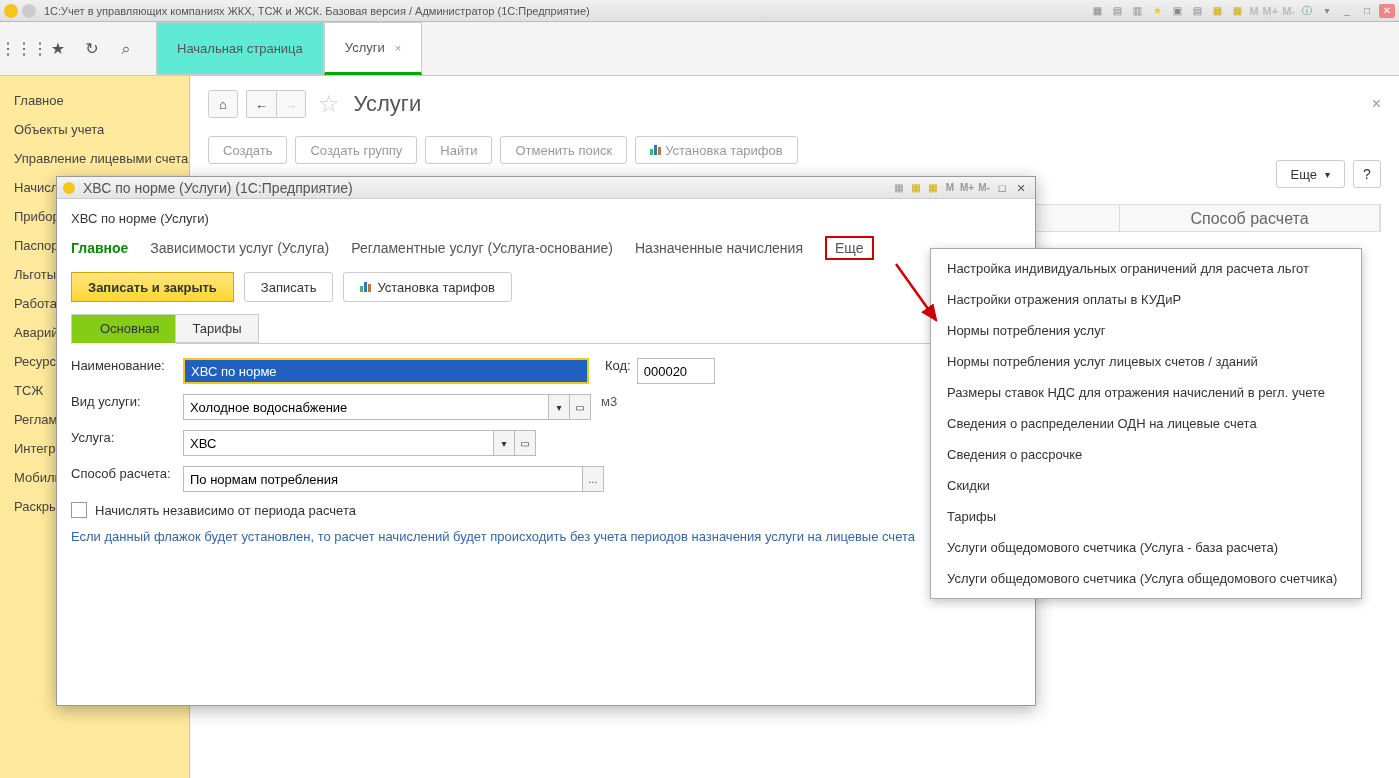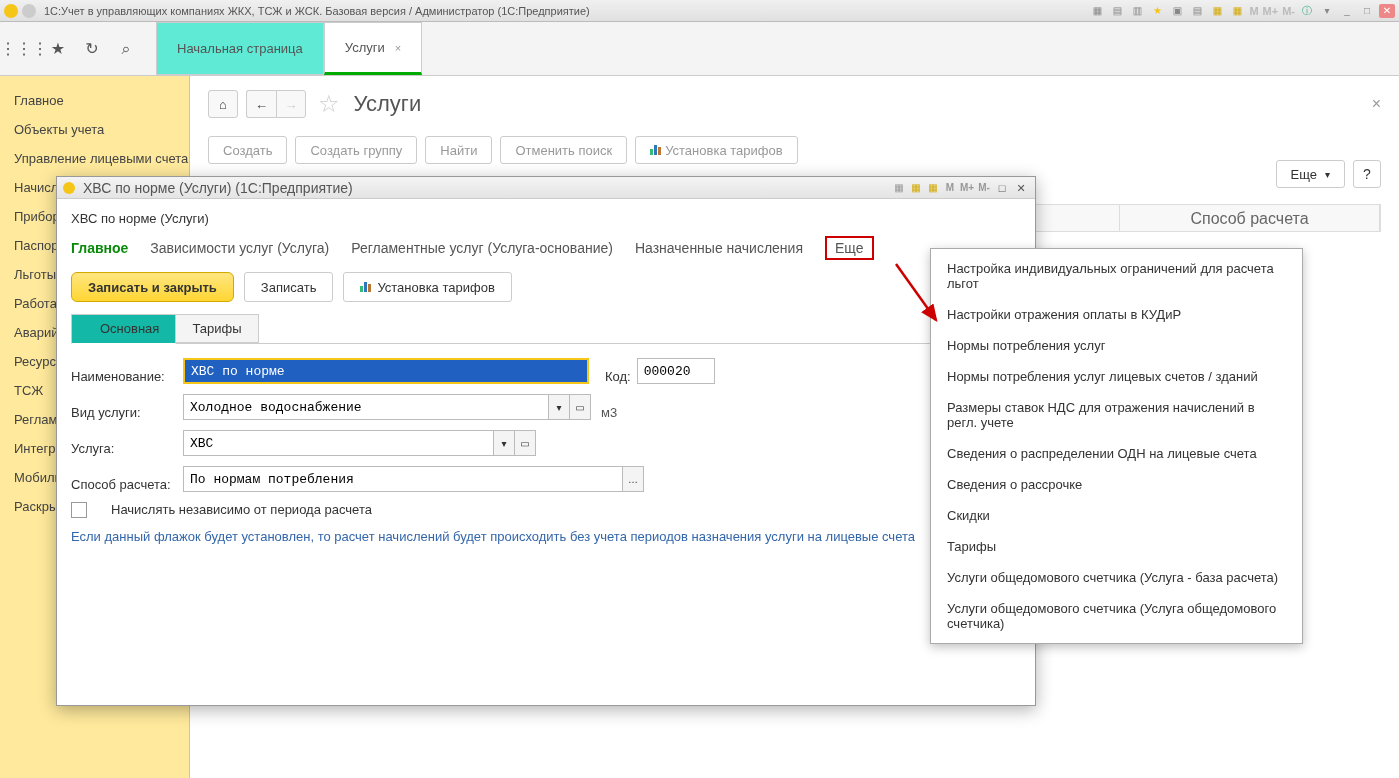--- a/index.html
+++ b/index.html
@@ -55,48 +55,48 @@
   .mt-close { width: 16px; height: 14px; color: #555; text-align: center; line-height: 14px; font-size: 11px; cursor: pointer; }
   
   .modal-body { padding: 8px 14px; }
   .modal-heading { font-size: 13px; color: #333; margin: 4px 0 10px; }
   .modal-tabs { display: flex; gap: 22px; border-bottom: none; margin-bottom: 12px; }
   .modal-tab { padding: 4px 0; font-size: 14px; color: #555; cursor: pointer; }
   .modal-tab.active { color: #0a8a0a; font-weight: bold; }
   .modal-tab.highlighted { border: 2px solid #c00; padding: 2px 8px; }
   
   .modal-actions { display: flex; gap: 10px; margin-bottom: 12px; }
-  .yellow-btn { height: 30px; padding: 0 16px; background: linear-gradient(#ffe680, #ffd633); border: 1px solid #d4a800; border-radius: 6px; font-size: 13px; font-weight: bold; color: #333; cursor: pointer; display: flex; align-items: center; }
+  .yellow-btn { height: 30px; padding: 0 16px; background: linear-gradient(#ffe680, #ffd633); border: 1px solid #d4a800; border-radius: 0; font-size: 13px; font-weight: bold; color: #333; cursor: pointer; display: flex; align-items: center; }
   .white-btn { height: 30px; padding: 0 16px; background: #fff; border: 1px solid #ccc; border-radius: 3px; font-size: 13px; cursor: pointer; display: flex; align-items: center; gap: 6px; }
   .chart-icon { display: inline-flex; gap: 1px; align-items: flex-end; }
   .chart-icon span { width: 3px; display: inline-block; }
   .chart-icon span:nth-child(1) { height: 6px; background: #3b7; }
   .chart-icon span:nth-child(2) { height: 10px; background: #37b; }
   .chart-icon span:nth-child(3) { height: 8px; background: #b73; }
   
   .inner-tabs { display: flex; border-bottom: 1px solid #ccc; margin-bottom: 14px; }
   .inner-tab { padding: 6px 16px; border: 1px solid #ccc; background: #f4f4f4; margin-right: -1px; cursor: pointer; font-size: 13px; }
-  .inner-tab.active { background: #14b8a6; border-bottom: 1px solid #fff; margin-bottom: -1px; padding-left: 28px; }
-  
-  .form-row { display: flex; align-items: flex-end; margin-bottom: 10px; }
+  .inner-tab.active { background: #84cc16; border-bottom: 1px solid #fff; margin-bottom: -1px; padding-left: 28px; }
+  
+  .form-row { display: flex; align-items: flex-start; margin-bottom: 10px; }
   .form-label { width: 112px; font-size: 13px; color: #333; }
-  .form-input { height: 26px; border: 1px solid #bbb; padding: 0 6px; font-size: 13px; font-family: Liberation Mono, monospace; }
+  .form-input { height: 26px; border: 1px solid #bbb; padding: 0 6px; font-size: 13px; }
   .form-input.highlighted { border: 2px solid #f5c518; }
   .form-input.selected { background: #2060c0; color: #fff; }
   .input-group { display: flex; }
   .input-group .form-input { border-radius: 0; }
   .input-btn { width: 22px; height: 26px; border: 1px solid #bbb; background: #f4f4f4; display: flex; align-items: center; justify-content: center; font-size: 10px; cursor: pointer; margin-left: -1px; }
   .unit-label { margin-left: 10px; font-size: 13px; color: #555; }
   
-  .checkbox-row { display: flex; gap: 24px; margin: 10px 0; }
+  .checkbox-row { display: flex; align-items: center; gap: 8px; margin: 10px 0; }
   .checkbox { width: 16px; height: 16px; border: 1px solid #999; background: #fff; }
   .info-text { color: #3366aa; font-size: 13px; line-height: 1.4; margin-top: 6px; }
   
   
-  .dropdown { position: absolute; left: 930px; top: 248px; width: 373px; background: #fff; border: 1px solid #aaa; box-shadow: 0 3px 10px rgba(0,0,0,0.25); padding: 4px 0; }
+  .dropdown { position: absolute; left: 930px; top: 248px; width: 432px; background: #fff; border: 1px solid #aaa; box-shadow: 0 3px 10px rgba(0,0,0,0.25); padding: 4px 0; }
   .dropdown-item { padding: 8px 16px; font-size: 13px; color: #333; cursor: pointer; }
   
   
   .arrow-svg { position: absolute; left: 888px; top: 256px; pointer-events: none; }
 </style>
 </head>
 <body>
 
 <div class="titlebar">
   <div class="tb-icon"></div>
@@ -268,21 +268,21 @@
       <div class="input-group">
         <input class="form-input" style="width: 311px;" value="ХВС">
         <div class="input-btn">▾</div>
         <div class="input-btn">▭</div>
       </div>
     </div>
 
     <div class="form-row">
       <div class="form-label">Способ расчета:</div>
       <div class="input-group">
-        <input class="form-input" style="width: 440px;" value="По нормам потребления">
+        <input class="form-input" style="width: 400px;" value="По нормам потребления">
         <div class="input-btn">…</div>
       </div>
     </div>
 
     <div class="checkbox-row">
       <div class="checkbox"></div>
       <div>Начислять независимо от периода расчета</div>
     </div>
 
     <div class="info-text">Если данный флажок будет установлен, то расчет начислений будет происходить без учета периодов назначения услуги на лицевые счета</div>

